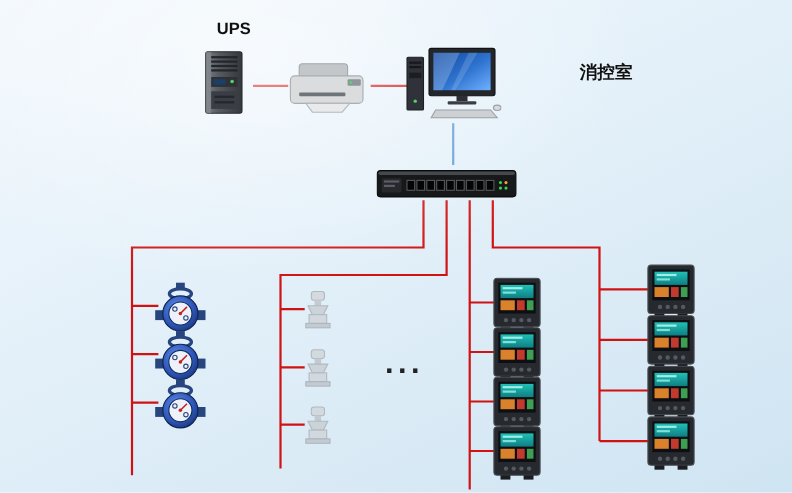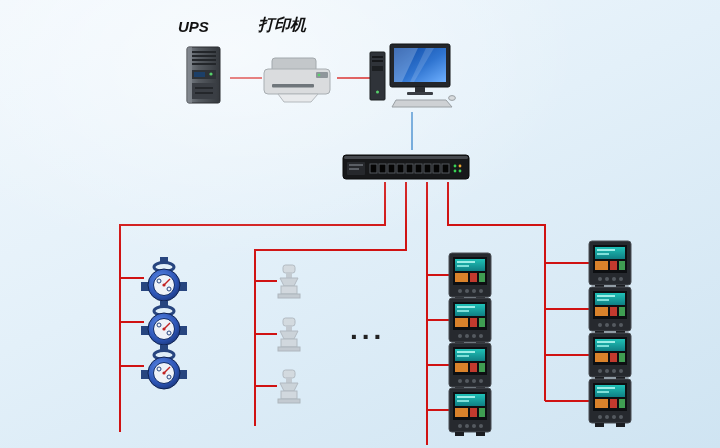--- a/index.html
+++ b/index.html
@@ -11,21 +11,21 @@
   .stage::after{
     content:"";position:absolute;left:-120px;top:-160px;width:700px;height:420px;
     background:radial-gradient(closest-side,rgba(255,255,255,.55),rgba(255,255,255,0));
     pointer-events:none;
   }
   .wires{position:absolute;left:0;top:0;width:720px;height:448px;}
   .wires path{fill:none;stroke:#d01212;stroke-width:2;}
   .wires path.blue{stroke:#5b9bd5;}
   .label{
     position:absolute;color:#111;font-weight:700;font-size:16px;
-    text-align:left;white-space:nowrap;z-index:3;font-style:italic;
+    text-align:right;white-space:nowrap;z-index:3;
   }
   .label.small{font-size:15px;}
   .device{position:absolute;z-index:2;line-height:0;}
   .ellipsis{
     position:absolute;z-index:3;color:#222;font-weight:700;font-size:28px;
     letter-spacing:4px;line-height:1;
   }
   .hidden-defs{position:absolute;width:0;height:0;overflow:hidden;}
 </style>
 </head>
@@ -75,21 +75,21 @@
     <path d="M427 320 H450"></path>
     <path d="M427 365 H450"></path>
     <path d="M427 410 H450"></path>
     <path d="M545 263 H590"></path>
     <path d="M545 309 H590"></path>
     <path d="M545 355 H590"></path>
     <path d="M545 401 H590"></path>
   </svg>
 
   <div class="label small" style="left:178px;top:18px;width:50px;">UPS</div>
-  <div class="label" style="left:258px;top:15px;width:80px;">打印机</div>
+  <div class="label" style="left:505px;top:56px;width:70px;">消控室</div>
 
   <div class="device" style="left:178px;top:44px;">
     <svg width="50" height="62" viewBox="0 0 50 62">
       <rect x="9" y="3" width="33" height="56" rx="2" fill="url(#upsGrad)" stroke="#2a2d31"></rect>
       <rect x="9" y="3" width="5" height="56" fill="#8a9096" opacity="0.6"></rect>
       <g fill="#23262a">
         <rect x="14" y="7" width="24" height="2"></rect>
           <rect x="14" y="11" width="24" height="2"></rect>
         <rect x="14" y="15" width="24" height="2"></rect>
           <rect x="14" y="19" width="24" height="2"></rect>

